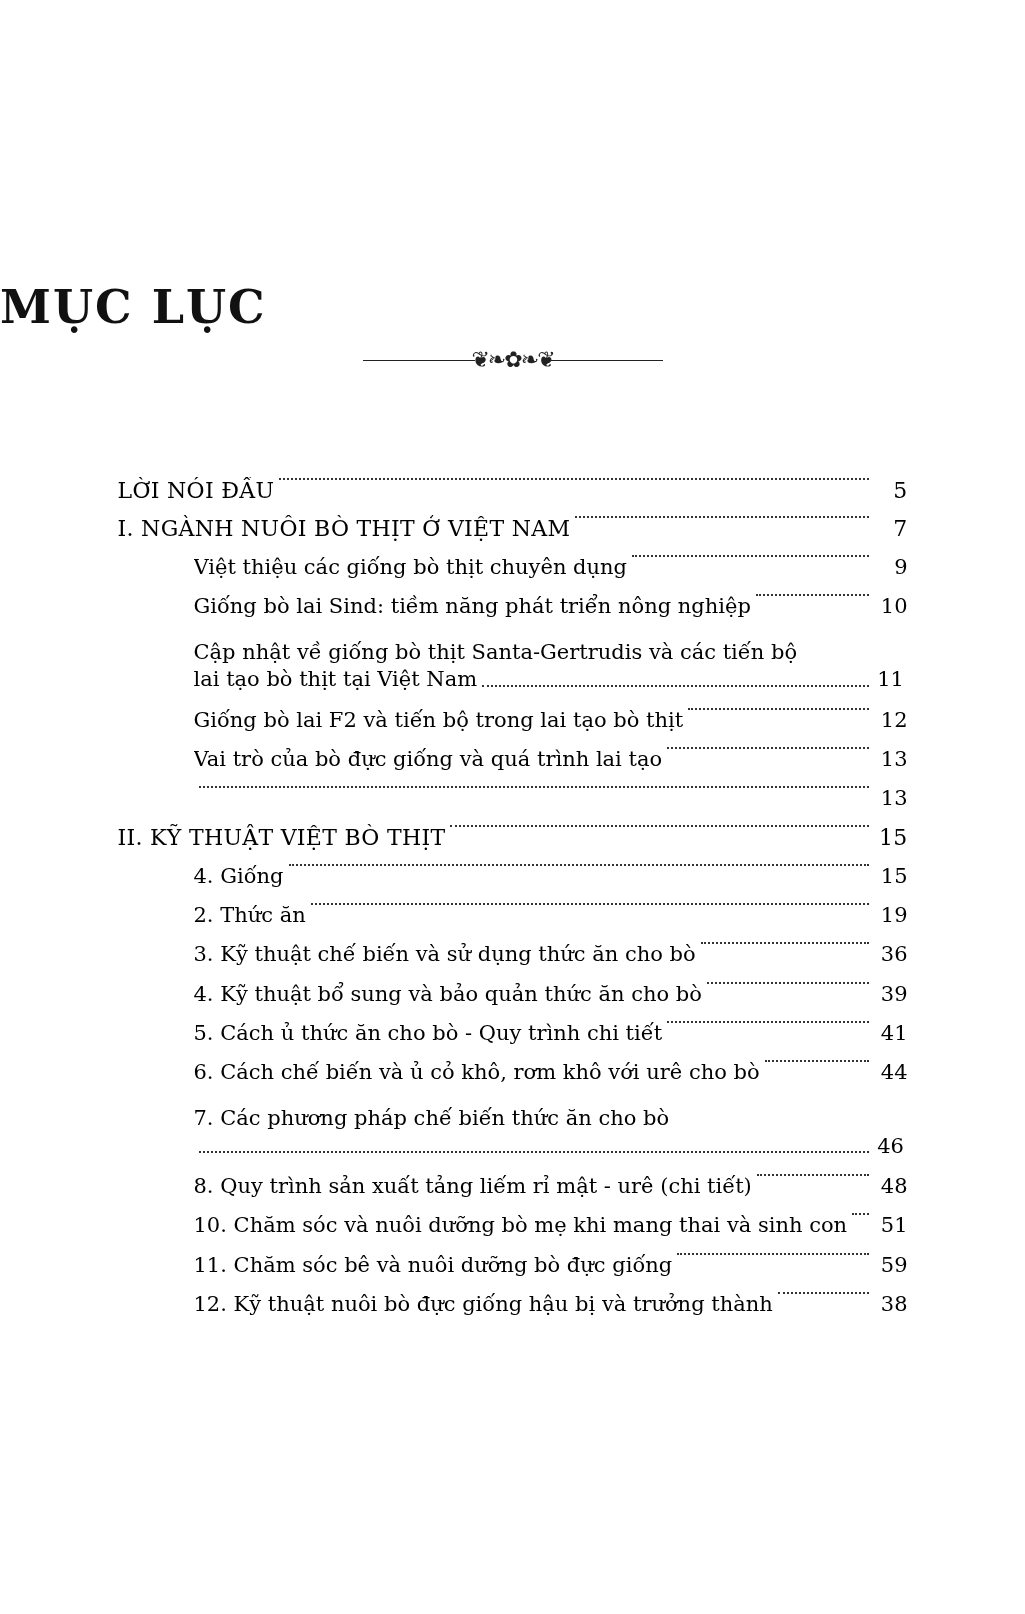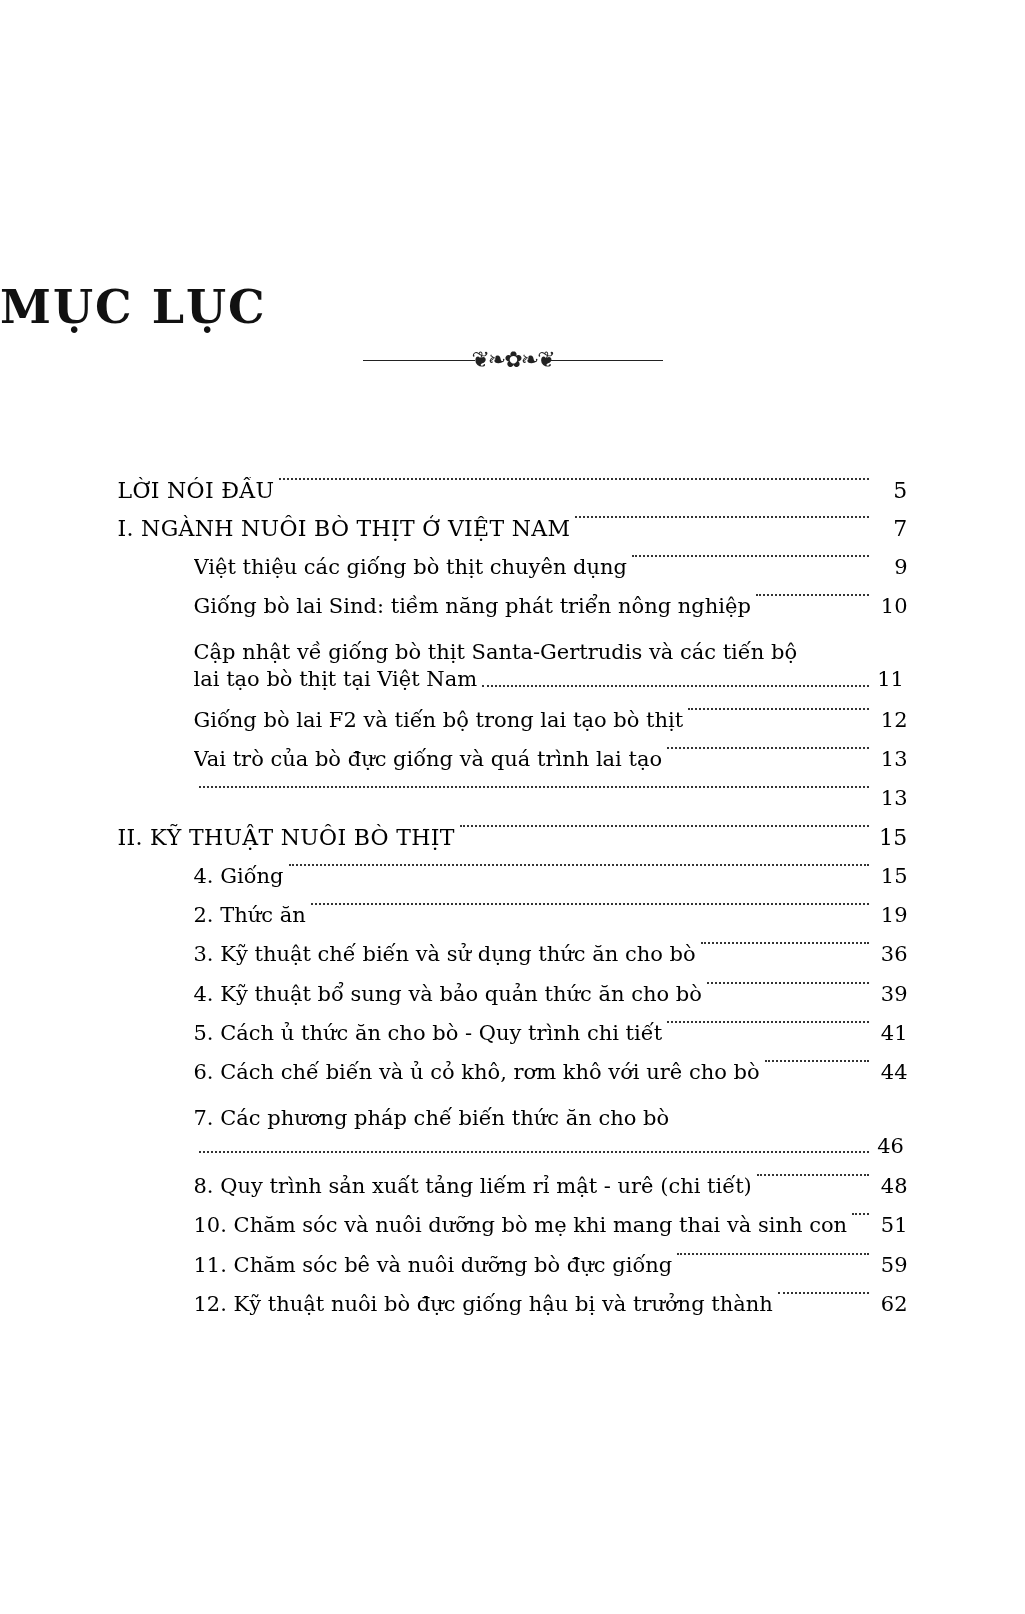--- a/index.html
+++ b/index.html
@@ -181,21 +181,21 @@
       <div class="toc-row lvl-1">
         <span class="label">Vai trò của bò đực giống và quá trình lai tạo</span>
         <span class="dots"></span>
         <span class="page-num">13</span>
       </div>
       <div class="toc-row lvl-1">
         <span class="dots"></span>
         <span class="page-num">13</span>
       </div>
       <div class="toc-row lvl-h">
-        <span class="label">II. KỸ THUẬT NUÔI BÒ THỊT</span>
+        <span class="label">II. KỸ THUẬT VIỆT BÒ THỊT</span>
         <span class="dots"></span>
         <span class="page-num">15</span>
       </div>
       <div class="toc-row lvl-1">
         <span class="label">4. Giống</span>
         <span class="dots"></span>
         <span class="page-num">15</span>
       </div>
       <div class="toc-row lvl-1">
         <span class="label">2. Thức ăn</span>
@@ -240,17 +240,17 @@
         <span class="page-num">51</span>
       </div>
       <div class="toc-row lvl-1">
         <span class="label">11. Chăm sóc bê và nuôi dưỡng bò đực giống</span>
         <span class="dots"></span>
         <span class="page-num">59</span>
       </div>
       <div class="toc-row lvl-1">
         <span class="label">12. Kỹ thuật nuôi bò đực giống hậu bị và trưởng thành</span>
         <span class="dots"></span>
-        <span class="page-num">62</span>
+        <span class="page-num">38</span>
       </div>
     </div>
 
 </div>
 
 </body></html>

